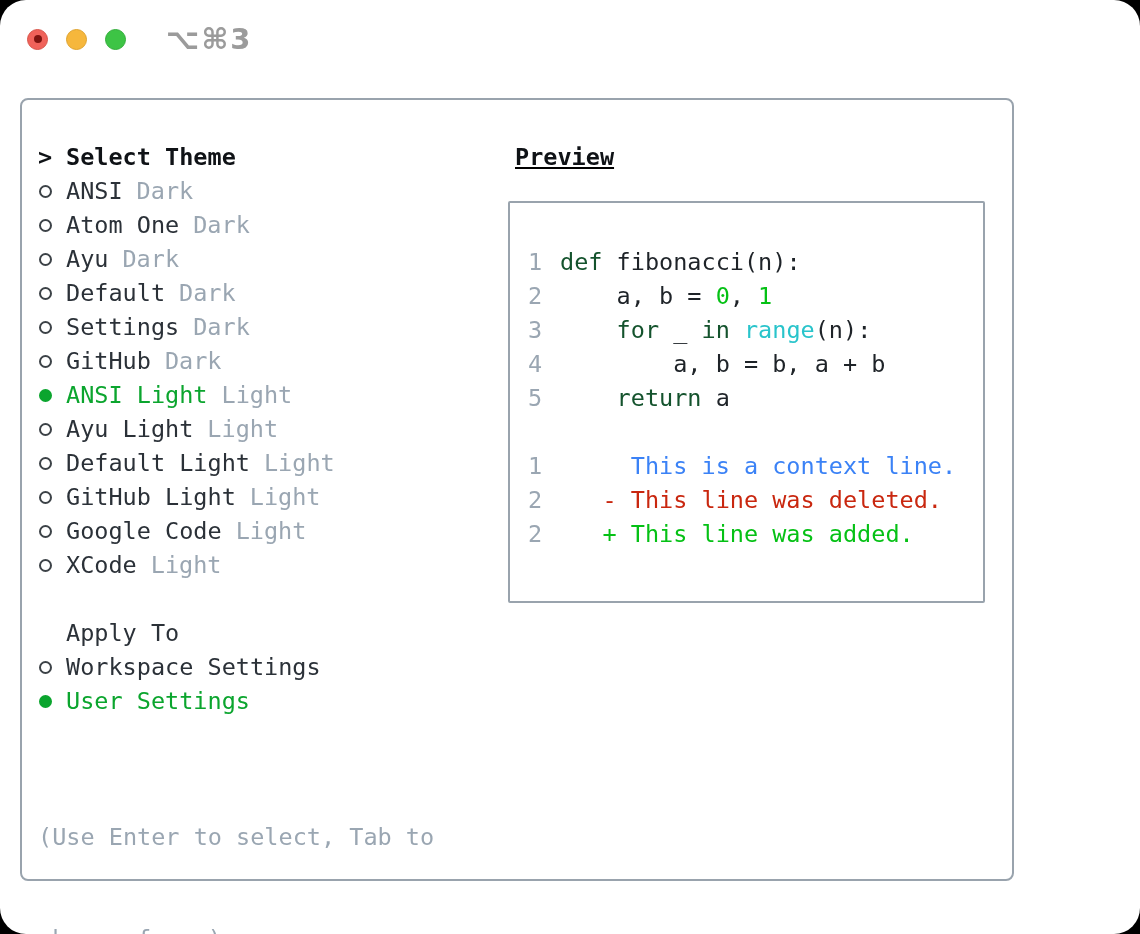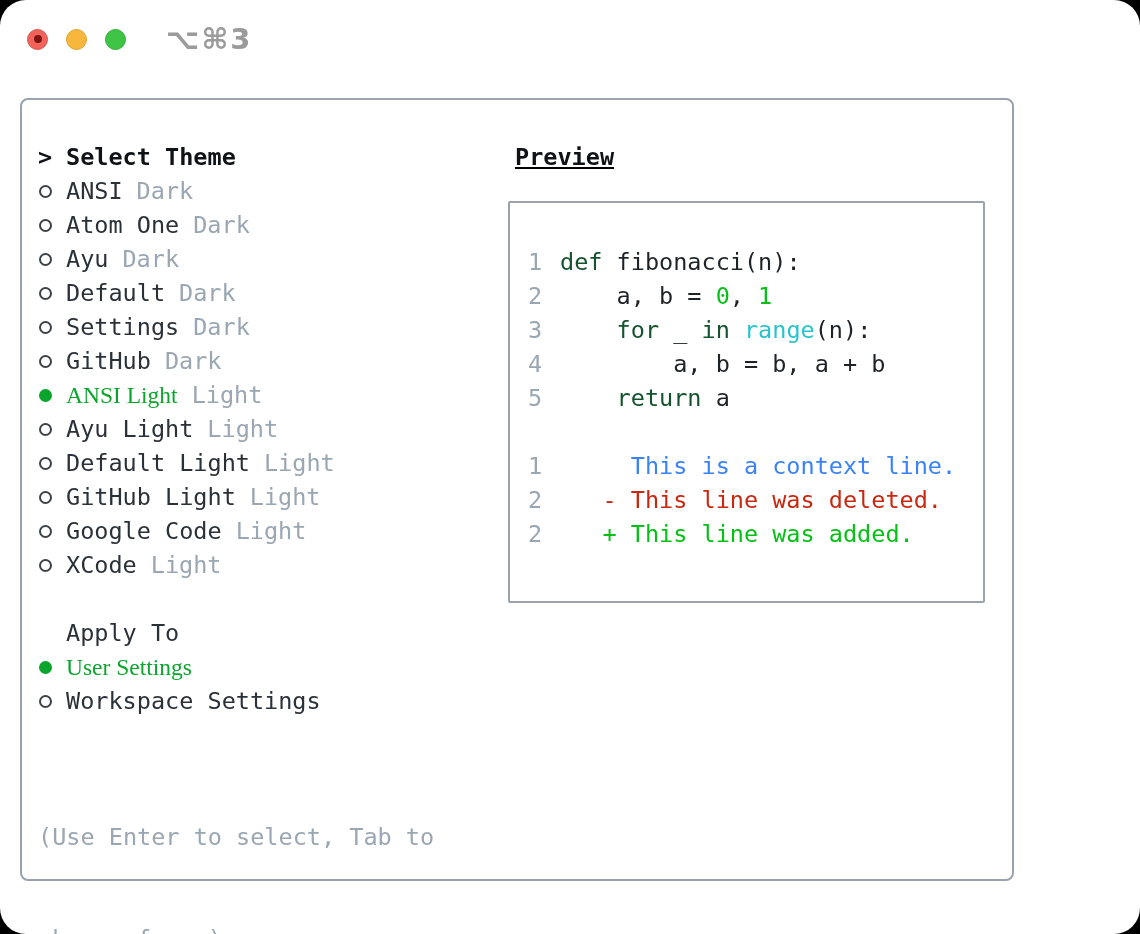--- a/index.html
+++ b/index.html
@@ -26,21 +26,21 @@
     box-sizing:border-box;border:2px solid #99A3AD;border-radius:8px;background:#fff;
   }
   .left-col{position:absolute;left:16px;top:40px;}
   .row{display:flex;align-items:center;height:34px;font-size:23.5px;}
   .bullet{width:14px;margin-right:14px;display:flex;align-items:center;justify-content:center;flex:none;}
   .cursor-glyph{font-weight:bold;color:#0F1216;font-size:23.5px;}
   .radio{width:13px;height:13px;box-sizing:border-box;border:2px solid #3C4247;border-radius:50%;}
   .radio.sel{background:#0BA52E;border-color:#0BA52E;}
   .label{color:#2B3138;white-space:pre;text-align:right;}
   .label.heading{font-weight:bold;color:#0F1216;}
-  .label.sel{color:#0BA52E;font-family:Liberation Serif, serif;}
+  .label.sel{color:#0BA52E;}
   .badge{color:#9AA6B2;margin-left:14px;white-space:pre;}
   .spacer{height:34px;}
   .hint{color:#9AA6B2;font-size:23.5px;line-height:34px;white-space:pre;}
   
   .preview-title{position:absolute;left:493px;top:40px;text-decoration:underline;}
   .preview-box{
     position:absolute;left:486px;top:101px;width:477px;height:402px;
     box-sizing:border-box;border:2px solid #99A3AD;border-radius:2px;
     padding:42px 0 0 18px;overflow:hidden;
   }
@@ -171,29 +171,29 @@
       <div class="spacer"></div>
 
       <div class="row">
         <span class="bullet"></span>
         <span class="label">Apply To</span>
       </div>
 
       <div id="apply-options">
           <div class="row">
             <span class="bullet">
+              <span class="radio"></span>
+            </span>
+            <span class="label">Workspace Settings</span>
+          </div>
+          <div class="row">
+            <span class="bullet">
               <span class="radio sel"></span>
             </span>
             <span class="label sel">User Settings</span>
-          </div>
-          <div class="row">
-            <span class="bullet">
-              <span class="radio"></span>
-            </span>
-            <span class="label">Workspace Settings</span>
           </div>
         </div>
 
       <div class="spacer"></div>
 
       <div class="hint">
         <div>(Use Enter to select, Tab to</div>
         <div>change focus)</div>
       </div>
     </div>

